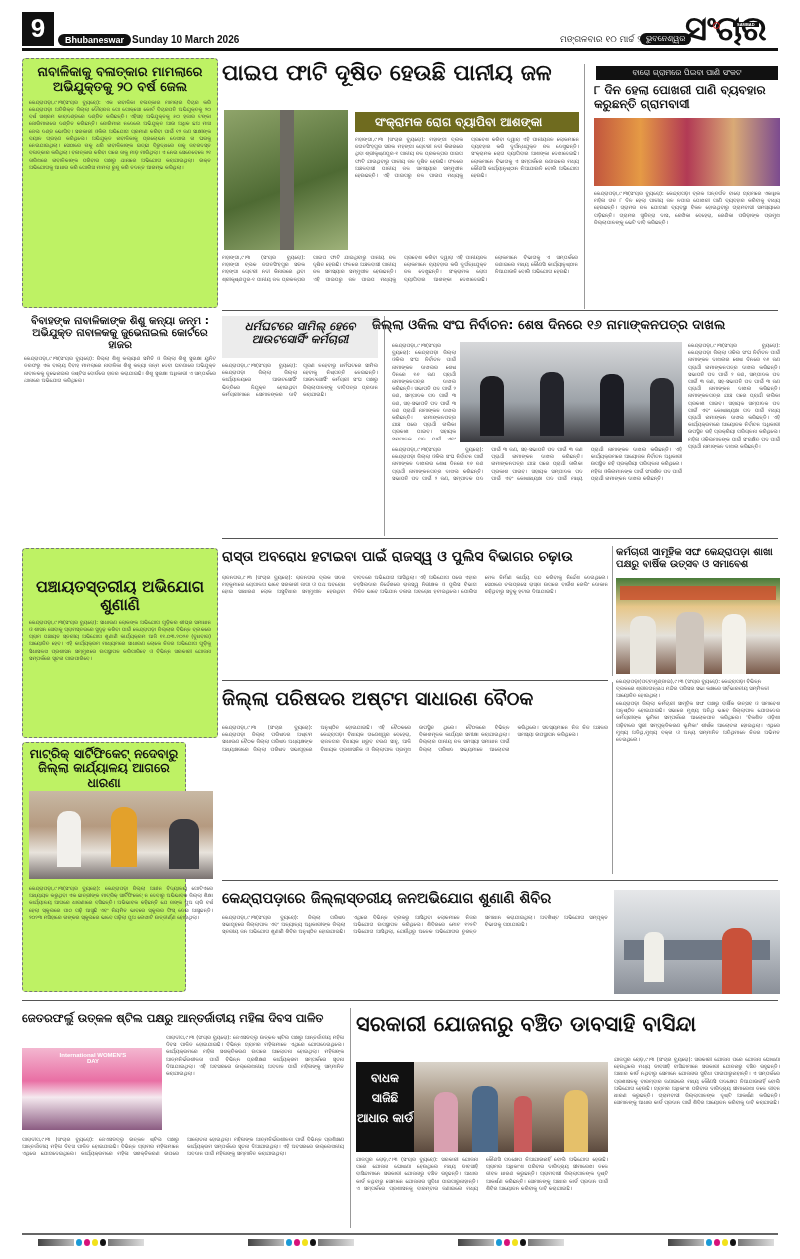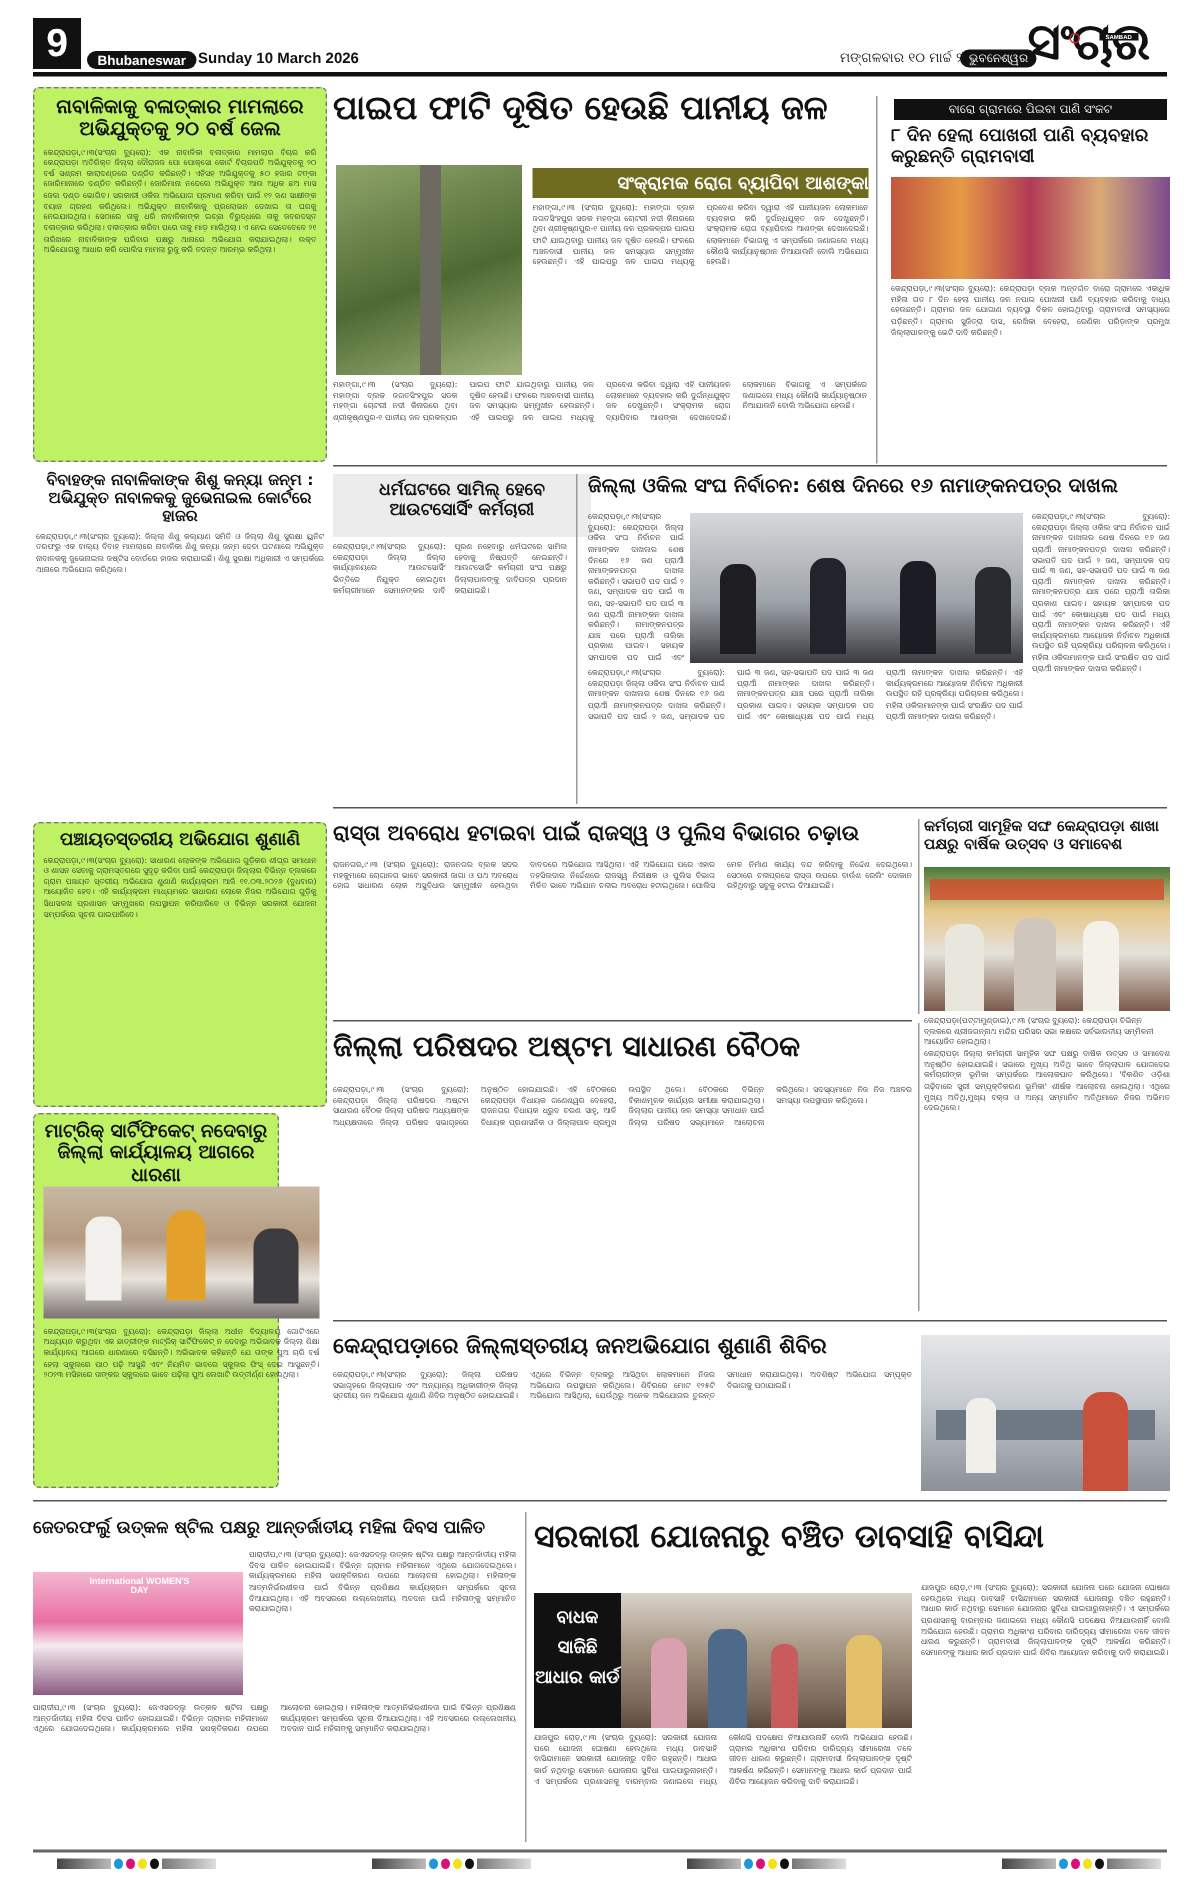--- a/index.html
+++ b/index.html
@@ -25,21 +25,21 @@
   .dashed-box { border: 1px dashed #777; background: #bef264; border-radius: 4px; }
   .grey-box { background: #ececec; }
 
   .hl { font-family: "DejaVu Sans", sans-serif; font-weight: bold; color: #111; line-height: 1.15; text-align: center; }
   .body-txt { font-family: "DejaVu Sans", sans-serif; font-size: 5.2px; line-height: 7.2px; color: #333; text-align: justify; overflow: hidden; }
 
   .photo { overflow: hidden; position: absolute; }
   .hrule { position: absolute; height: 1px; background: #555; }
   .vrule { position: absolute; width: 1px; background: #999; }
 
-  .olive-bar { background: #6f6b1f; color: #fff; font-family: "DejaVu Sans", sans-serif; font-weight: bold; text-align: right; }
+  .olive-bar { background: #6f6b1f; color: #fff; font-family: "DejaVu Sans", sans-serif; font-weight: bold; text-align: left; padding-left: 20px; }
   .black-bar { background: #111; color: #fff; font-family: "DejaVu Sans", sans-serif; text-align: center; }
 
   .caption { font-size: 5.2px; line-height: 7px; color: #333; }
 
   .regmarks { display: flex; align-items: center; gap: 2px; }
   .reg-grad { width: 36px; height: 7px; background: linear-gradient(90deg,#444,#bbb); }
   .reg-dot { width: 6px; height: 7px; border-radius: 50%; }
 </style>
 </head>
 <body>
@@ -57,21 +57,21 @@
 <div class="abs dashed-box" style="left:22px;top:58px;width:196px;height:250px;">
   <div class="hl" style="font-size:13px;padding:6px 6px 2px;">ନାବାଳିକାକୁ ବଳାତ୍କାର ମାମଲାରେ ଅଭିଯୁକ୍ତକୁ ୨୦ ବର୍ଷ ଜେଲ</div>
   <div class="body-txt" style="padding:2px 6px;height:176px;">କେନ୍ଦ୍ରାପଡ଼ା,୯।୩(ସଂଚାର ବ୍ୟୁରୋ): ଏକ ନାବାଳିକା ବଳାତ୍କାର ମାମଲାର ବିଚାର କରି କେନ୍ଦ୍ରାପଡ଼ା ଅତିରିକ୍ତ ଜିଲ୍ଲା ଦୌରାଜଜ ପୋ ପୋକ୍ସୋ କୋର୍ଟ ବିଚାରପତି ଅଭିଯୁକ୍ତକୁ ୨୦ ବର୍ଷ ସଶ୍ରମ କାରାଦଣ୍ଡରେ ଦଣ୍ଡିତ କରିଛନ୍ତି। ଏହିସହ ଅଭିଯୁକ୍ତକୁ ୫୦ ହଜାର ଟଙ୍କା ଜୋରିମାନାରେ ଦଣ୍ଡିତ କରିଛନ୍ତି। ଜୋରିମାନା ନଦେଲେ ଅଭିଯୁକ୍ତ ଆଉ ଅଧିକ ଛଅ ମାସ ଜେଲ ଦଣ୍ଡ ଭୋଗିବ। ସରକାରୀ ଓକିଲ ଅଭିଯୋଗ ପ୍ରମାଣ କରିବା ପାଇଁ ୧୨ ଜଣ ସାକ୍ଷୀଙ୍କ ବୟାନ ଗ୍ରହଣ କରିଥିଲେ। ଅଭିଯୁକ୍ତ ନାବାଳିକାକୁ ପ୍ରଲୋଭନ ଦେଖାଇ ତା ଘରକୁ ନେଇଯାଇଥିଲା। ସେଠାରେ ତାକୁ ଧରି ନାବାଳିକାଙ୍କ ଇଚ୍ଛା ବିରୁଦ୍ଧରେ ତାକୁ ଜବରଦସ୍ତ ବଳାତ୍କାର କରିଥିଲା। ବଳାତ୍କାର କରିବା ପରେ ତାକୁ ମାଡ଼ ମାରିଥିଲା। ଏ ନେଇ ସେତେବେଳେ ୨୧ ତାରିଖରେ ନାବାଳିକାଙ୍କ ପରିବାର ପକ୍ଷରୁ ଥାନାରେ ଅଭିଯୋଗ କରାଯାଇଥିଲା। ଉକ୍ତ ଅଭିଯୋଗକୁ ଆଧାର କରି ପୋଲିସ ମାମଲା ରୁଜୁ କରି ତଦନ୍ତ ଆରମ୍ଭ କରିଥିଲା।</div>
 </div>
 <div class="abs" style="left:22px;top:312px;width:196px;height:190px;">
   <div class="hl" style="font-size:10.5px;padding:2px 2px;">ବିବାହଙ୍କ ନାବାଳିକାଙ୍କ ଶିଶୁ କନ୍ୟା ଜନ୍ମ : ଅଭିଯୁକ୍ତ ନାବାଳକକୁ ଜୁଭେନାଇଲ କୋର୍ଟରେ ହାଜର</div>
   <div class="body-txt" style="padding:3px 2px;height:152px;">କେନ୍ଦ୍ରାପଡ଼ା,୯।୩(ସଂଚାର ବ୍ୟୁରୋ): ଜିଲ୍ଲା ଶିଶୁ କଲ୍ୟାଣ ସମିତି ଓ ଜିଲ୍ଲା ଶିଶୁ ସୁରକ୍ଷା ୟୁନିଟ ତରଫରୁ ଏକ ବାଲ୍ୟ ବିବାହ ମାମଲାରେ ନାବାଳିକା ଶିଶୁ କନ୍ୟା ଜନ୍ମ ଦେବା ଘଟଣାରେ ଅଭିଯୁକ୍ତ ନାବାଳକକୁ ଜୁଭେନାଇଲ ଜଷ୍ଟିସ ବୋର୍ଡରେ ହାଜର କରାଯାଇଛି। ଶିଶୁ ସୁରକ୍ଷା ଅଧିକାରୀ ଏ ସମ୍ପର୍କରେ ଥାନାରେ ଅଭିଯୋଗ କରିଥିଲେ।</div>
 </div>
 
 <div class="abs dashed-box" style="left:22px;top:548px;width:196px;height:190px;">
-  <div class="hl" style="font-size:12px;padding:4px 4px 2px;">ପଞ୍ଚାୟତସ୍ତରୀୟ ଅଭିଯୋଗ ଶୁଣାଣି</div>
+  <div class="hl" style="font-size:16px;padding:4px 4px 2px;margin-top:25px;">ପଞ୍ଚାୟତସ୍ତରୀୟ ଅଭିଯୋଗ ଶୁଣାଣି</div>
   <div class="body-txt" style="padding:2px 6px;height:160px;">କେନ୍ଦ୍ରାପଡ଼ା,୯।୩(ସଂଚାର ବ୍ୟୁରୋ): ସାଧାରଣ ଲୋକଙ୍କ ଅଭିଯୋଗ ଗୁଡ଼ିକର ଶୀଘ୍ର ସମାଧାନ ଓ ଶାସନ ସେବାକୁ ଗ୍ରାମସ୍ତରରେ ସୁଦୃଢ଼ କରିବା ପାଇଁ କେନ୍ଦ୍ରାପଡ଼ା ଜିଲ୍ଲାର ବିଭିନ୍ନ ବ୍ଲକରେ ଗ୍ରାମ ପଞ୍ଚାୟତ ସ୍ତରୀୟ ଅଭିଯୋଗ ଶୁଣାଣି କାର୍ଯ୍ୟକ୍ରମ ଆଜି ୧୧.୦୩.୨୦୨୬ (ବୁଧବାର) ଆୟୋଜିତ ହେବ। ଏହି କାର୍ଯ୍ୟକ୍ରମ ମାଧ୍ୟମରେ ସାଧାରଣ ଲୋକେ ନିଜର ଅଭିଯୋଗ ଗୁଡ଼ିକୁ ସିଧାସଳଖ ପ୍ରଶାସନ ସମ୍ମୁଖରେ ଉପସ୍ଥାପନ କରିପାରିବେ ଓ ବିଭିନ୍ନ ସରକାରୀ ଯୋଜନା ସମ୍ପର୍କରେ ସୂଚନା ପାଇପାରିବେ।</div>
 </div>
 
 <div class="abs dashed-box" style="left:22px;top:742px;width:164px;height:250px;">
   <div class="hl" style="font-size:12.5px;padding:4px 4px;">ମାଟ୍ରିକ୍ ସାର୍ଟିଫିକେଟ୍ ନଦେବାରୁ ଜିଲ୍ଲା କାର୍ଯ୍ୟାଳୟ ଆଗରେ ଧାରଣା</div>
   <div class="photo" style="left:6px;top:48px;width:184px;height:88px;background:linear-gradient(180deg,#c8b9a4 0%,#b59a80 40%,#e8e3dc 70%,#7a7270 100%);">
     <div style="position:absolute;left:28px;top:20px;width:24px;height:56px;background:#f2f0ec;border-radius:10px 10px 0 0;"></div>
     <div style="position:absolute;left:82px;top:16px;width:26px;height:60px;background:#e3a12b;border-radius:12px 12px 0 0;"></div>
     <div style="position:absolute;left:140px;top:28px;width:30px;height:50px;background:#3b3b40;border-radius:12px 12px 0 0;"></div>
   </div>
@@ -87,27 +87,27 @@
 <div class="abs body-txt" style="left:355px;top:136px;width:224px;height:116px;column-count:2;column-gap:8px;">ମହାଙ୍ଗା,୯।୩ (ସଂଚାର ବ୍ୟୁରୋ): ମହାଙ୍ଗା ବ୍ଲକ ଜଗତସିଂହପୁର ସଡକ ମହଙ୍ଗା ଚୋଟରୀ ନଦୀ କିନାରରେ ଥିବା ଶ୍ରୀକୃଷ୍ଣପୁର-୧ ପାନୀୟ ଜଳ ପ୍ରକଳ୍ପର ପାଇପ ଫାଟି ଯାଇଥିବାରୁ ପାନୀୟ ଜଳ ଦୂଷିତ ହେଉଛି। ଫଳରେ ଅଞ୍ଚଳବାସୀ ପାନୀୟ ଜଳ ସମସ୍ୟାର ସମ୍ମୁଖୀନ ହେଉଛନ୍ତି। ଏହି ପାଇପରୁ ଜଳ ପାଇପ ମଧ୍ୟକୁ ପ୍ରବେଶ କରିବା ଦ୍ୱାରା ଏହି ପାନୀୟଜଳ ଲୋକମାନେ ବ୍ୟବହାର କରି ଦୁର୍ଗନ୍ଧଯୁକ୍ତ ଜଳ ଦେଖୁଛନ୍ତି। ସଂକ୍ରାମକ ରୋଗ ବ୍ୟାପିବାର ଆଶଙ୍କା ଦେଖାଦେଇଛି। ଲୋକମାନେ ବିଭାଗକୁ ଏ ସମ୍ପର୍କରେ ଜଣାଇଲେ ମଧ୍ୟ କୌଣସି କାର୍ଯ୍ୟାନୁଷ୍ଠାନ ନିଆଯାଉନି ବୋଲି ଅଭିଯୋଗ ହେଉଛି।</div>
 <div class="vrule" style="left:584px;top:64px;height:245px;"></div>
 
 <div class="abs black-bar" style="left:596px;top:66px;width:182px;height:14px;font-size:8px;line-height:14px;">ବାରୋ ଗ୍ରାମରେ ପିଇବା ପାଣି ସଂକଟ</div>
 <div class="abs hl" style="left:594px;top:84px;width:186px;font-size:12px;text-align:left;">୮ ଦିନ ହେଲା ପୋଖରୀ ପାଣି ବ୍ୟବହାର କରୁଛନ୍ତି ଗ୍ରାମବାସୀ</div>
 <div class="photo" style="left:594px;top:118px;width:186px;height:68px;background:linear-gradient(90deg,#c2563e,#e59a45 25%,#b23a55 50%,#d9aa76 75%,#7c4b8f);"></div>
 <div class="abs body-txt" style="left:594px;top:190px;width:186px;height:116px;">କେନ୍ଦ୍ରାପଡ଼ା,୯।୩(ସଂଚାର ବ୍ୟୁରୋ): କେନ୍ଦ୍ରାପଡ଼ା ବ୍ଲକ ଅନ୍ତର୍ଗତ ବାରୋ ଗ୍ରାମରେ ଏକାଧିକ ମହିଳା ଗତ ୮ ଦିନ ହେଲା ପାନୀୟ ଜଳ ନପାଇ ପୋଖରୀ ପାଣି ବ୍ୟବହାର କରିବାକୁ ବାଧ୍ୟ ହେଉଛନ୍ତି। ଗ୍ରାମର ଜଳ ଯୋଗାଣ ବ୍ୟବସ୍ଥା ବିକଳ ହୋଇଥିବାରୁ ଗ୍ରାମବାସୀ ସମସ୍ୟାରେ ପଡ଼ିଛନ୍ତି। ଗ୍ରାମର ସୁଜିତ୍ରା ଦାସ, ରେଖିକା ବେହେରା, ରେଣିକା ପରିଡ଼ାଙ୍କ ପ୍ରମୁଖ ଜିଲ୍ଲାପାଳଙ୍କୁ ଭେଟି ଦାବି କରିଛନ୍ତି।</div>
 
 <div class="hrule" style="left:222px;top:310px;width:556px;"></div>
 
-<div class="abs grey-box" style="left:222px;top:316px;width:172px;height:42px;">
+<div class="abs grey-box" style="left:222px;top:316px;width:156px;height:42px;font-style:italic;">
   <div class="hl" style="font-size:11.5px;padding:4px 2px;">ଧର୍ମଘଟରେ ସାମିଲ୍ ହେବେ ଆଉଟସୋର୍ସିଂ କର୍ମଚାରୀ</div>
 </div>
 <div class="abs body-txt" style="left:222px;top:362px;width:156px;height:172px;column-count:2;column-gap:6px;">କେନ୍ଦ୍ରାପଡ଼ା,୯।୩(ସଂଚାର ବ୍ୟୁରୋ): କେନ୍ଦ୍ରାପଡ଼ା ଜିଲ୍ଲା ଜିଲ୍ଲା କାର୍ଯ୍ୟାଳୟରେ ଆଉଟସୋର୍ସିଂ ଭିତ୍ତିରେ ନିଯୁକ୍ତ ହୋଇଥିବା କର୍ମଚାରୀମାନେ ସେମାନଙ୍କର ଦାବି ପୂରଣ ନହେବାରୁ ଧର୍ମଘଟରେ ସାମିଲ ହେବାକୁ ନିଷ୍ପତ୍ତି ନେଇଛନ୍ତି। ଆଉଟସୋର୍ସିଂ କର୍ମଚାରୀ ସଂଘ ପକ୍ଷରୁ ଜିଲ୍ଲାପାଳଙ୍କୁ ଦାବିପତ୍ର ପ୍ରଦାନ କରାଯାଇଛି।</div>
 <div class="vrule" style="left:384px;top:316px;height:220px;"></div>
 
-<div class="abs hl" style="left:392px;top:318px;width:390px;font-size:13px;text-align:left;">ଜିଲ୍ଲା ଓକିଲ ସଂଘ ନିର୍ବାଚନ: ଶେଷ ଦିନରେ ୧୬ ନାମାଙ୍କନପତ୍ର ଦାଖଲ</div>
+<div class="abs hl" style="left:372px;top:318px;width:390px;font-size:13px;text-align:left;">ଜିଲ୍ଲା ଓକିଲ ସଂଘ ନିର୍ବାଚନ: ଶେଷ ଦିନରେ ୧୬ ନାମାଙ୍କନପତ୍ର ଦାଖଲ</div>
 <div class="abs body-txt" style="left:392px;top:342px;width:64px;height:98px;">କେନ୍ଦ୍ରାପଡ଼ା,୯।୩(ସଂଚାର ବ୍ୟୁରୋ): କେନ୍ଦ୍ରାପଡ଼ା ଜିଲ୍ଲା ଓକିଲ ସଂଘ ନିର୍ବାଚନ ପାଇଁ ନାମାଙ୍କନ ଦାଖଲର ଶେଷ ଦିନରେ ୧୬ ଜଣ ପ୍ରାର୍ଥୀ ନାମାଙ୍କନପତ୍ର ଦାଖଲ କରିଛନ୍ତି। ସଭାପତି ପଦ ପାଇଁ ୨ ଜଣ, ସମ୍ପାଦକ ପଦ ପାଇଁ ୩ ଜଣ, ସହ-ସଭାପତି ପଦ ପାଇଁ ୩ ଜଣ ପ୍ରାର୍ଥୀ ନାମାଙ୍କନ ଦାଖଲ କରିଛନ୍ତି। ନାମାଙ୍କନପତ୍ର ଯାଞ୍ଚ ପରେ ପ୍ରାର୍ଥୀ ତାଲିକା ପ୍ରକାଶ ପାଇବ। ସହାୟକ ସମ୍ପାଦକ ପଦ ପାଇଁ ଏବଂ କୋଷାଧ୍ୟକ୍ଷ ପଦ ପାଇଁ ମଧ୍ୟ ପ୍ରାର୍ଥୀ ନାମାଙ୍କନ ଦାଖଲ କରିଛନ୍ତି। ଏହି କାର୍ଯ୍ୟକ୍ରମରେ ଆୟୋଜକ ନିର୍ବାଚନ ଅଧିକାରୀ ଉପସ୍ଥିତ ରହି ପ୍ରକ୍ରିୟା ପରିଚାଳନା କରିଥିଲେ। ମହିଳା ଓକିଲମାନଙ୍କ ପାଇଁ ସଂରକ୍ଷିତ ପଦ ପାଇଁ ପ୍ରାର୍ଥୀ ନାମାଙ୍କନ ଦାଖଲ କରିଛନ୍ତି।</div>
 <div class="photo" style="left:460px;top:342px;width:222px;height:100px;background:linear-gradient(180deg,#d7d8da,#9ca2a8 60%,#3a3a3f);">
   <div style="position:absolute;left:20px;top:34px;width:24px;height:60px;background:#1d1d22;border-radius:10px 10px 0 0;"></div>
   <div style="position:absolute;left:80px;top:30px;width:24px;height:64px;background:#23242b;border-radius:10px 10px 0 0;"></div>
   <div style="position:absolute;left:140px;top:32px;width:24px;height:62px;background:#1c1d24;border-radius:10px 10px 0 0;"></div>
   <div style="position:absolute;left:190px;top:36px;width:24px;height:58px;background:#2a2b31;border-radius:10px 10px 0 0;"></div>
 </div>
 <div class="abs body-txt" style="left:688px;top:342px;width:92px;height:190px;">କେନ୍ଦ୍ରାପଡ଼ା,୯।୩(ସଂଚାର ବ୍ୟୁରୋ): କେନ୍ଦ୍ରାପଡ଼ା ଜିଲ୍ଲା ଓକିଲ ସଂଘ ନିର୍ବାଚନ ପାଇଁ ନାମାଙ୍କନ ଦାଖଲର ଶେଷ ଦିନରେ ୧୬ ଜଣ ପ୍ରାର୍ଥୀ ନାମାଙ୍କନପତ୍ର ଦାଖଲ କରିଛନ୍ତି। ସଭାପତି ପଦ ପାଇଁ ୨ ଜଣ, ସମ୍ପାଦକ ପଦ ପାଇଁ ୩ ଜଣ, ସହ-ସଭାପତି ପଦ ପାଇଁ ୩ ଜଣ ପ୍ରାର୍ଥୀ ନାମାଙ୍କନ ଦାଖଲ କରିଛନ୍ତି। ନାମାଙ୍କନପତ୍ର ଯାଞ୍ଚ ପରେ ପ୍ରାର୍ଥୀ ତାଲିକା ପ୍ରକାଶ ପାଇବ। ସହାୟକ ସମ୍ପାଦକ ପଦ ପାଇଁ ଏବଂ କୋଷାଧ୍ୟକ୍ଷ ପଦ ପାଇଁ ମଧ୍ୟ ପ୍ରାର୍ଥୀ ନାମାଙ୍କନ ଦାଖଲ କରିଛନ୍ତି। ଏହି କାର୍ଯ୍ୟକ୍ରମରେ ଆୟୋଜକ ନିର୍ବାଚନ ଅଧିକାରୀ ଉପସ୍ଥିତ ରହି ପ୍ରକ୍ରିୟା ପରିଚାଳନା କରିଥିଲେ। ମହିଳା ଓକିଲମାନଙ୍କ ପାଇଁ ସଂରକ୍ଷିତ ପଦ ପାଇଁ ପ୍ରାର୍ଥୀ ନାମାଙ୍କନ ଦାଖଲ କରିଛନ୍ତି।</div>
 <div class="abs body-txt" style="left:392px;top:446px;width:290px;height:86px;column-count:3;column-gap:8px;">କେନ୍ଦ୍ରାପଡ଼ା,୯।୩(ସଂଚାର ବ୍ୟୁରୋ): କେନ୍ଦ୍ରାପଡ଼ା ଜିଲ୍ଲା ଓକିଲ ସଂଘ ନିର୍ବାଚନ ପାଇଁ ନାମାଙ୍କନ ଦାଖଲର ଶେଷ ଦିନରେ ୧୬ ଜଣ ପ୍ରାର୍ଥୀ ନାମାଙ୍କନପତ୍ର ଦାଖଲ କରିଛନ୍ତି। ସଭାପତି ପଦ ପାଇଁ ୨ ଜଣ, ସମ୍ପାଦକ ପଦ ପାଇଁ ୩ ଜଣ, ସହ-ସଭାପତି ପଦ ପାଇଁ ୩ ଜଣ ପ୍ରାର୍ଥୀ ନାମାଙ୍କନ ଦାଖଲ କରିଛନ୍ତି। ନାମାଙ୍କନପତ୍ର ଯାଞ୍ଚ ପରେ ପ୍ରାର୍ଥୀ ତାଲିକା ପ୍ରକାଶ ପାଇବ। ସହାୟକ ସମ୍ପାଦକ ପଦ ପାଇଁ ଏବଂ କୋଷାଧ୍ୟକ୍ଷ ପଦ ପାଇଁ ମଧ୍ୟ ପ୍ରାର୍ଥୀ ନାମାଙ୍କନ ଦାଖଲ କରିଛନ୍ତି। ଏହି କାର୍ଯ୍ୟକ୍ରମରେ ଆୟୋଜକ ନିର୍ବାଚନ ଅଧିକାରୀ ଉପସ୍ଥିତ ରହି ପ୍ରକ୍ରିୟା ପରିଚାଳନା କରିଥିଲେ। ମହିଳା ଓକିଲମାନଙ୍କ ପାଇଁ ସଂରକ୍ଷିତ ପଦ ପାଇଁ ପ୍ରାର୍ଥୀ ନାମାଙ୍କନ ଦାଖଲ କରିଛନ୍ତି।</div>
 

